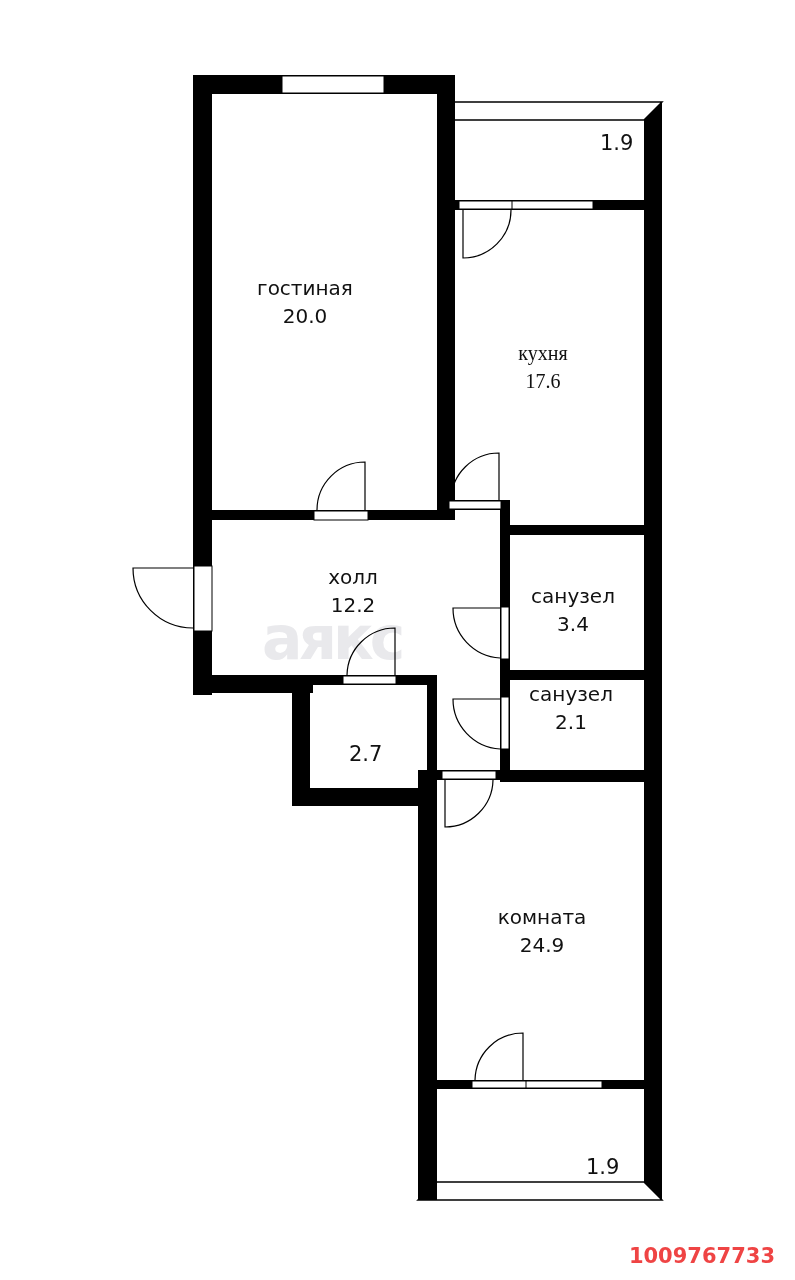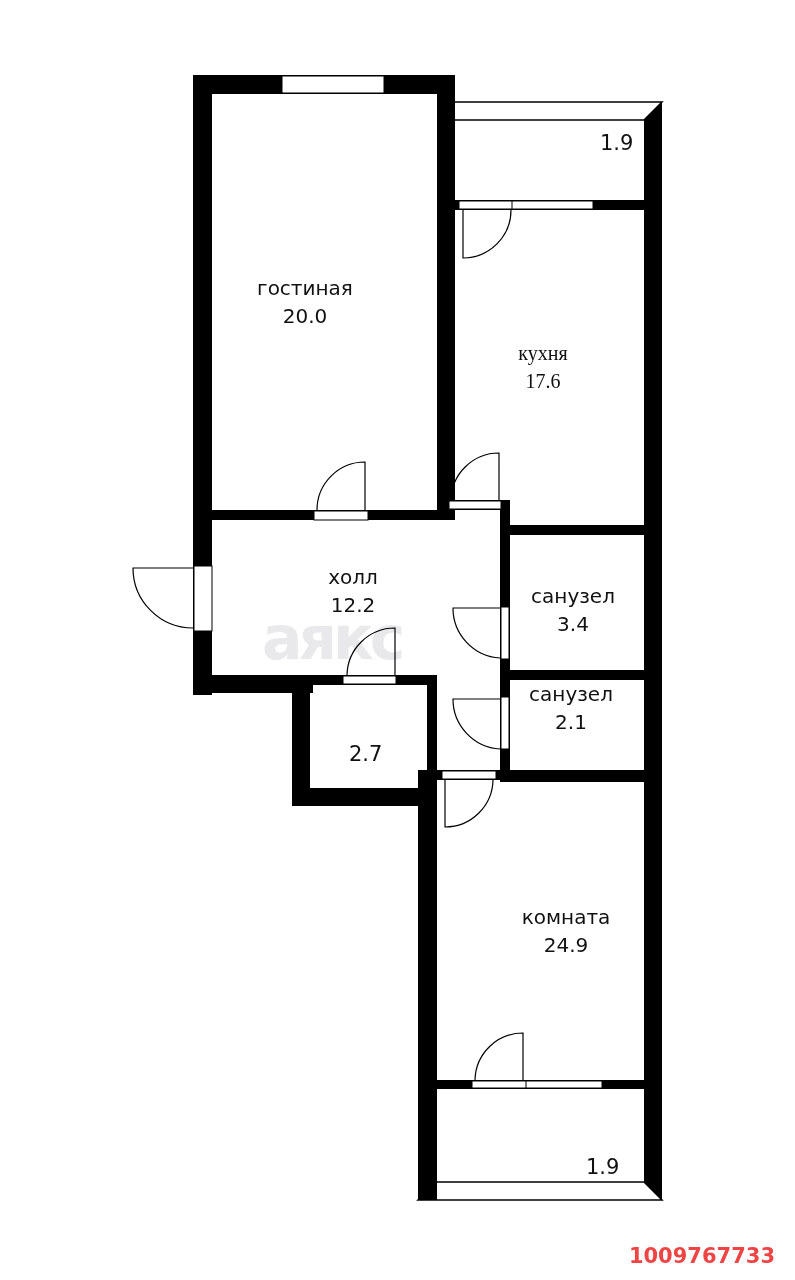--- a/index.html
+++ b/index.html
@@ -91,19 +91,19 @@
 </div>
 <div class="lbl" style="left:573px;top:582px;">
   <div>санузел</div>
   <div>3.4</div>
 </div>
 <div class="area" style="left:349px;top:722px;margin-top:20px;">2.7</div>
 <div class="lbl" style="left:571px;top:680px;">
   <div>санузел</div>
   <div>2.1</div>
 </div>
-<div class="lbl" style="left:542px;top:903px;margin-left:24px;">
+<div class="lbl" style="left:542px;top:903px;">
   <div>комната</div>
   <div>24.9</div>
 </div>
 <div class="area" style="left:586px;top:1155px;">1.9</div>
 
 <div class="listing-id">1009767733</div>
 
 </body></html>

